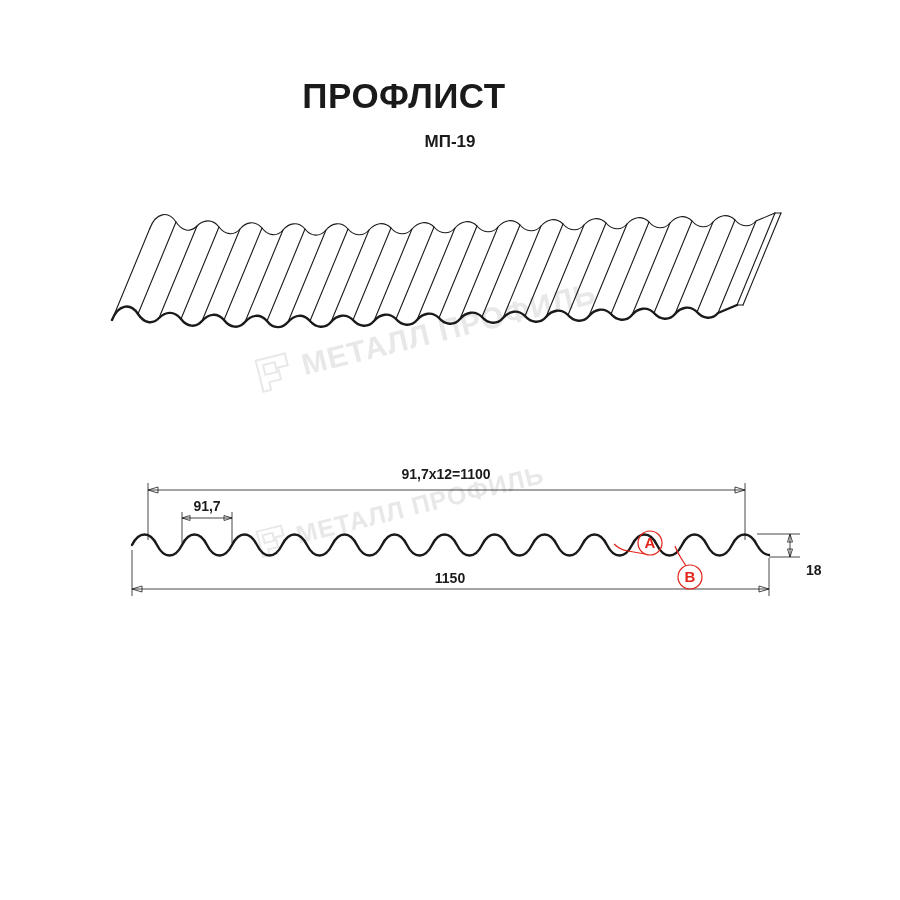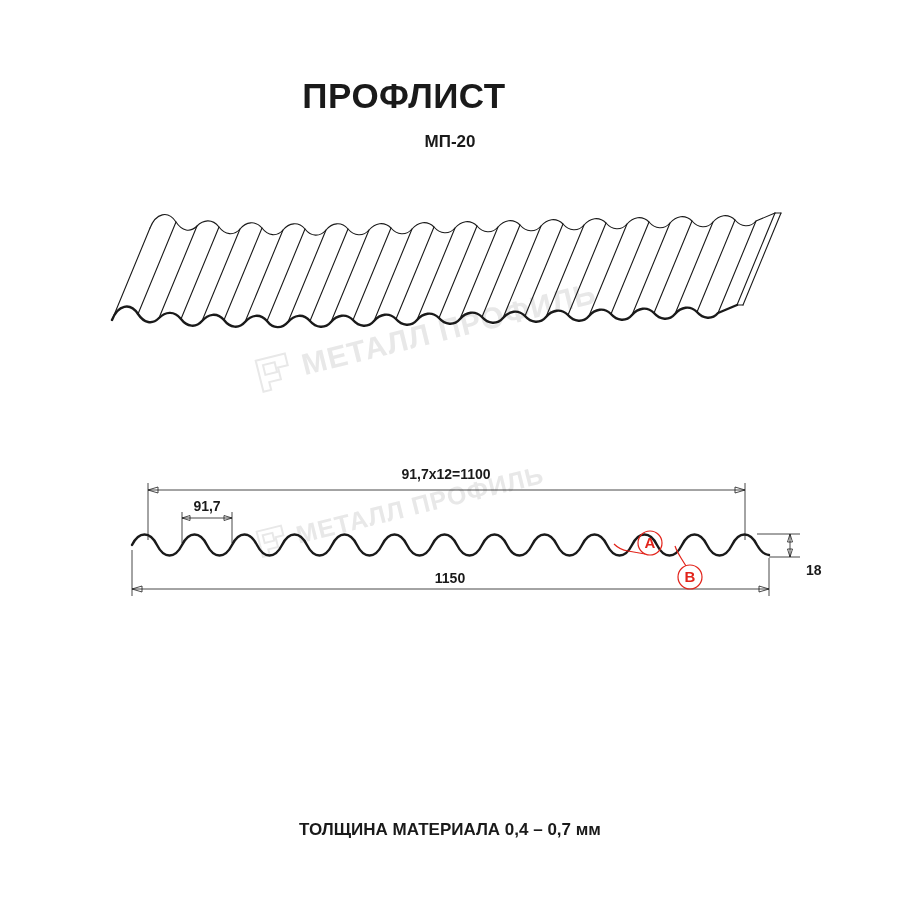--- a/index.html
+++ b/index.html
@@ -113,21 +113,21 @@
     stroke: #e8e8e8;
     stroke-width: 2;
   }
 </style>
 </head>
 <body>
 
 <div class="sheet">
 
   <div class="title">ПРОФЛИСТ</div>
-  <div class="subtitle">МП-20</div>
+  <div class="subtitle">МП-19</div>
 
   <svg class="sheet" width="900" height="900" viewBox="0 0 900 900">
 
     <g transform="translate(262,386) rotate(-14)">
       <g class="wm-logo">
         <path d="M0,-26 L30,-26 L30,-14 L20,-14 L20,-2 L8,-2 L8,6 L0,6 Z"></path>
         <path d="M6,-20 L18,-20 L18,-10 L6,-10 Z"></path>
       </g>
       <text class="wm" x="44" y="0">МЕТАЛЛ ПРОФИЛЬ</text>
     </g>
@@ -317,14 +317,13 @@
 
       <g>
         <circle class="callout" cx="690" cy="577" r="12"></circle>
         <text class="callout-text" x="690" y="582" text-anchor="middle">B</text>
         <path class="callout" d="M686,566 L681,558 C678,553 676,549 675,546"></path>
       </g>
 
     </g>
   </svg>
 
-  <div class="footer-note">ТОЛЩИНА МАТЕРИАЛА 0,4 – 0,7 мм</div>
 </div>
 
 </body></html>

